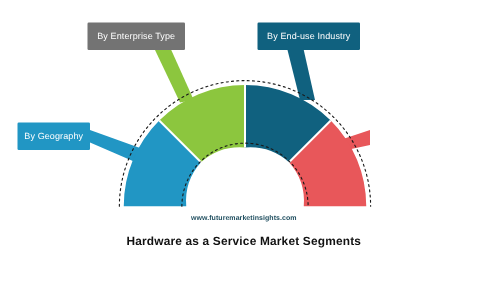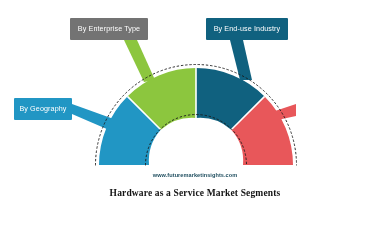--- a/index.html
+++ b/index.html
@@ -53,21 +53,21 @@
   }
   #site-url {
     font-size: 5.6px;
     font-weight: bold;
     color: #1f4e5f;
     letter-spacing: 0.05px;
     line-height: 1;
     margin: 0 0 10px 0;
   }
   #chart-title {
-    font-family: Liberation Serif, serif;
+    font-family: Liberation Sans, sans-serif;
     font-size: 9.5px;
     font-weight: bold;
     color: #121212;
     letter-spacing: 0.15px;
     line-height: 1;
     margin: 0;
   }
 </style>
 </head>
 <body>

